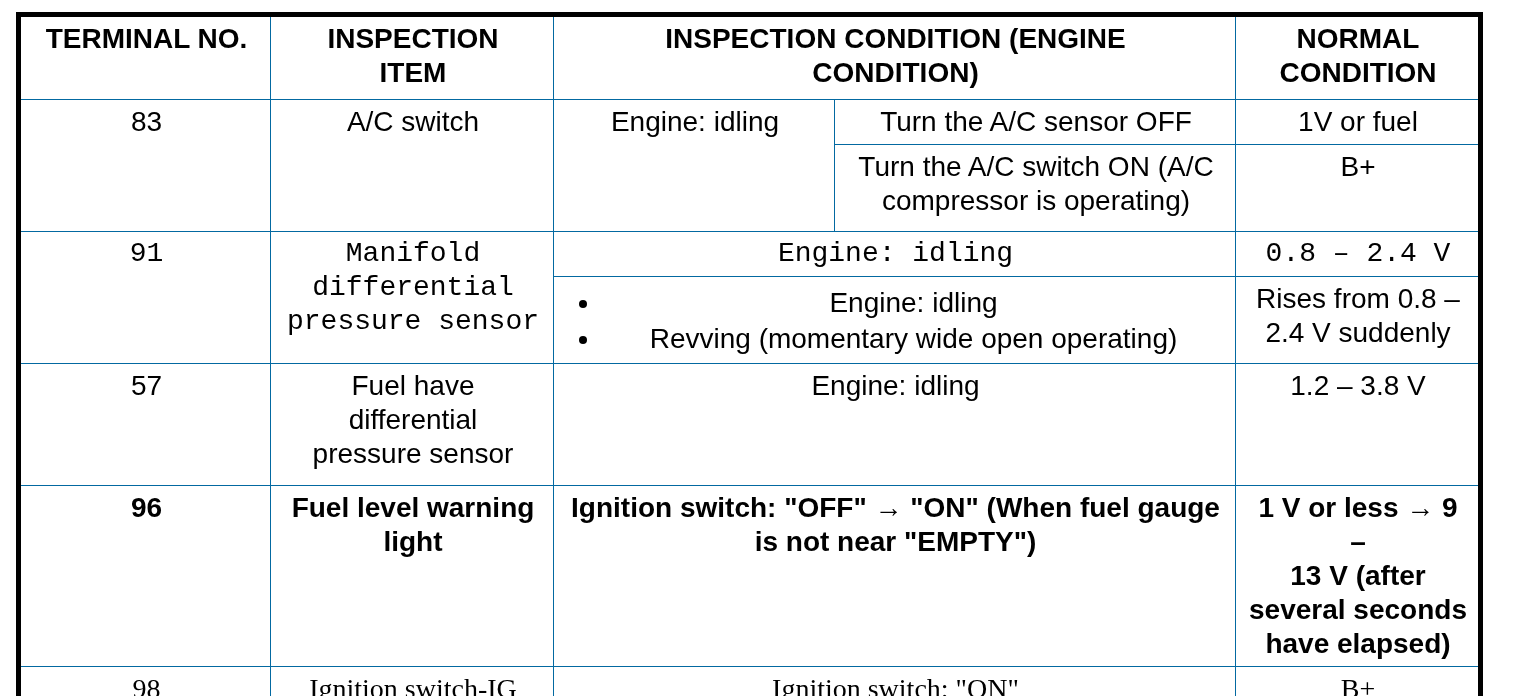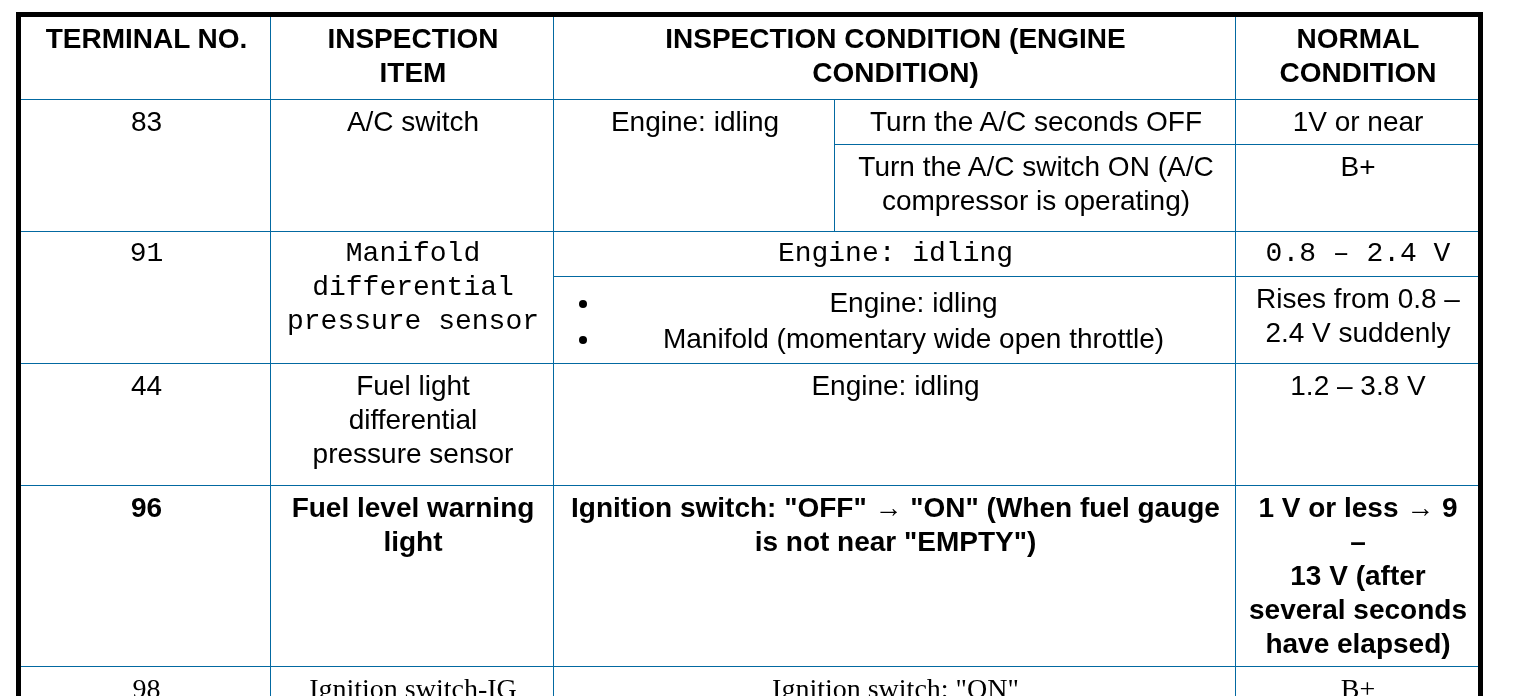--- a/index.html
+++ b/index.html
@@ -75,22 +75,22 @@
       <th>
         <div>NORMAL</div>
         <div>CONDITION</div>
       </th>
     </tr>
 
     <tr class="h-83a">
       <td rowspan="2">83</td>
       <td rowspan="2">A/C switch</td>
       <td rowspan="2">Engine: idling</td>
-      <td>Turn the A/C seconds OFF</td>
-      <td>1V or near</td>
+      <td>Turn the A/C sensor OFF</td>
+      <td>1V or fuel</td>
     </tr>
     <tr class="h-83b">
       <td>
         <div>Turn the A/C switch ON (A/C</div>
         <div>compressor is operating)</div>
       </td>
       <td>B+</td>
     </tr>
 
     <tr class="h-91a">
@@ -100,33 +100,33 @@
         <div>differential</div>
         <div>pressure sensor</div>
       </td>
       <td colspan="2">Engine: idling</td>
       <td>0.8 – 2.4 V</td>
     </tr>
     <tr class="h-91b">
       <td colspan="2">
         <ul class="bullets">
           <li>Engine: idling</li>
-          <li>Manifold (momentary wide open throttle)</li>
+          <li>Revving (momentary wide open operating)</li>
         </ul>
       </td>
       <td>
         <div>Rises from 0.8 –</div>
         <div>2.4 V suddenly</div>
       </td>
     </tr>
 
     <tr class="h-92">
-      <td>44</td>
+      <td>57</td>
       <td>
-        <div>Fuel light</div>
+        <div>Fuel have</div>
         <div>differential</div>
         <div>pressure sensor</div>
       </td>
       <td colspan="2">Engine: idling</td>
       <td>1.2 – 3.8 V</td>
     </tr>
 
     <tr class="h-96">
       <td>96</td>
       <td>

